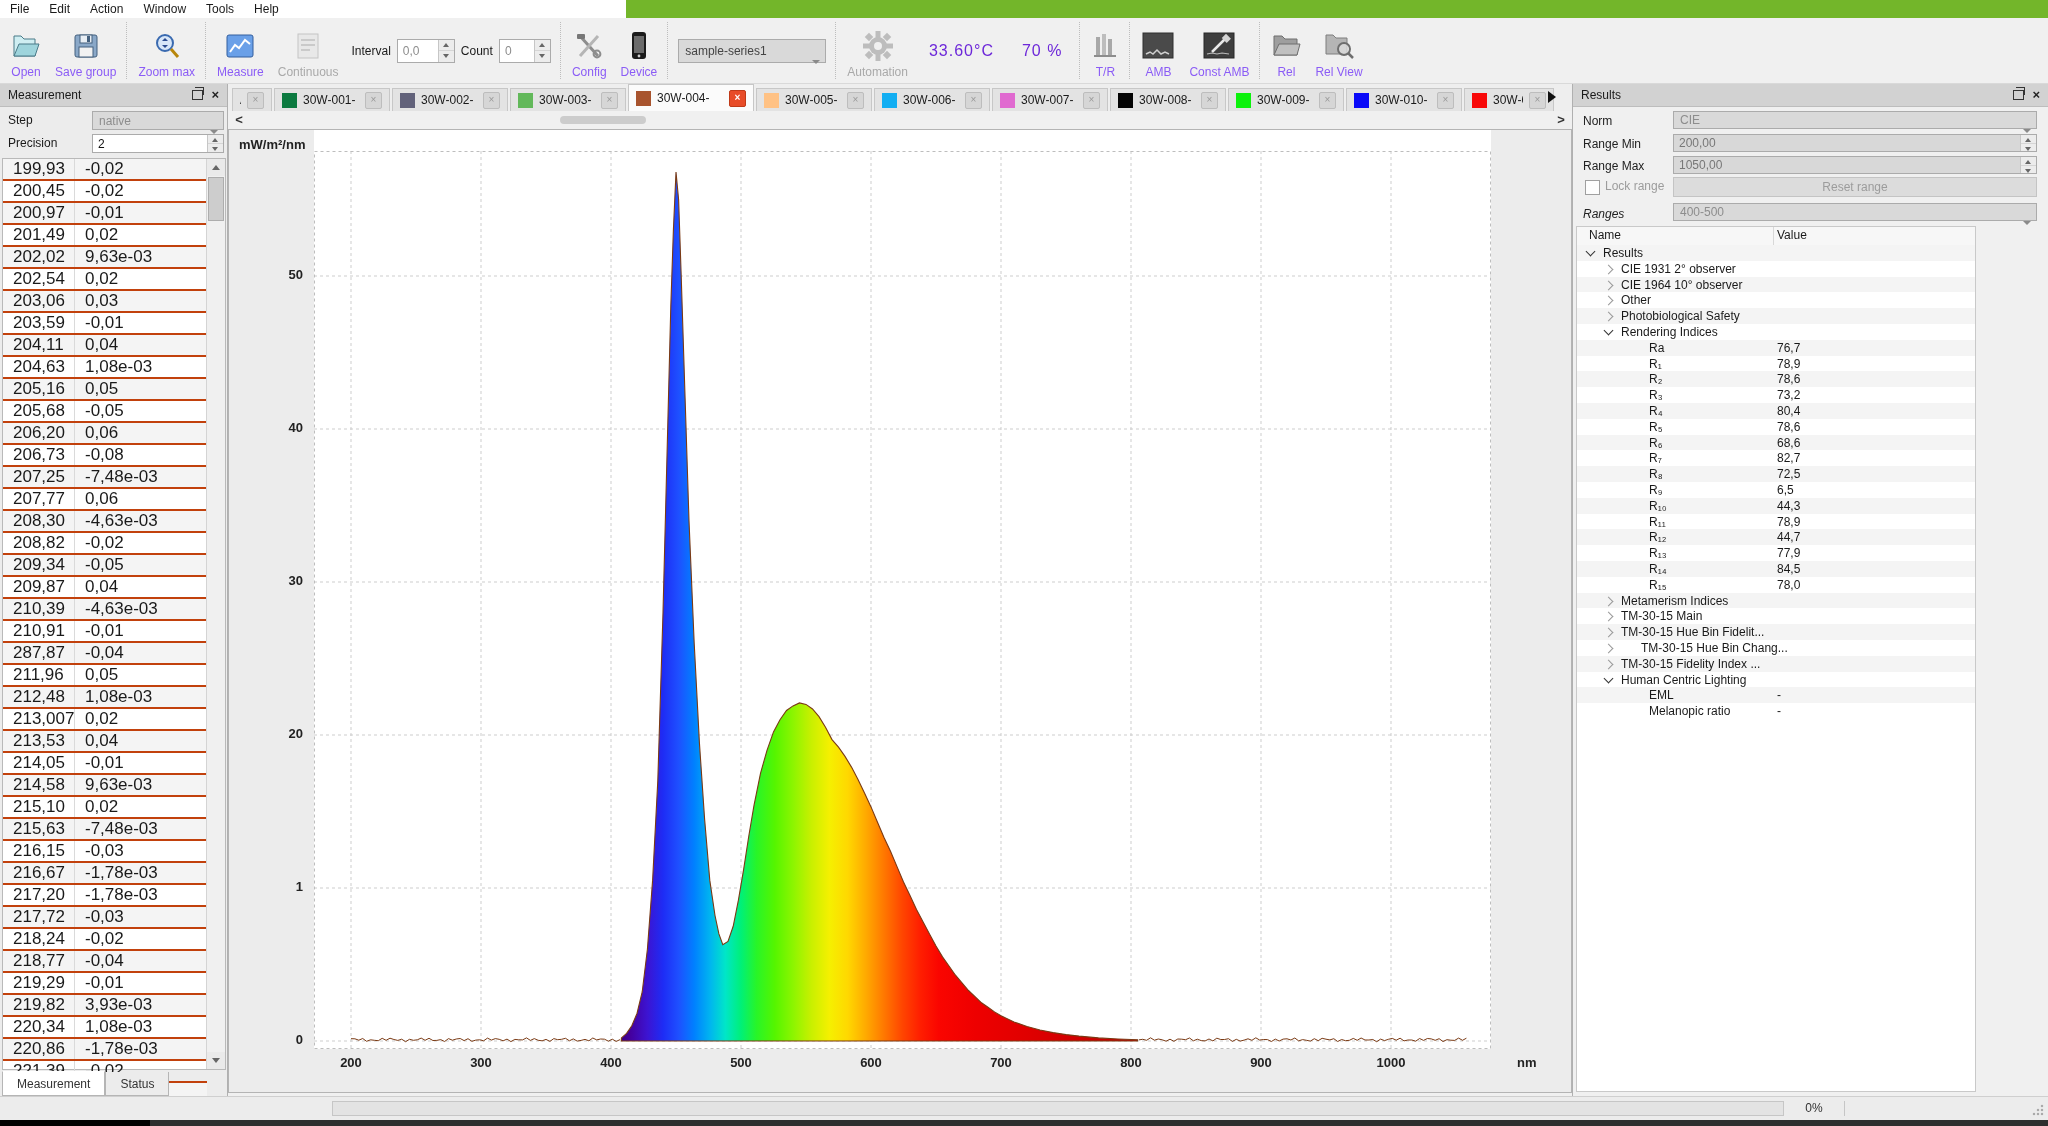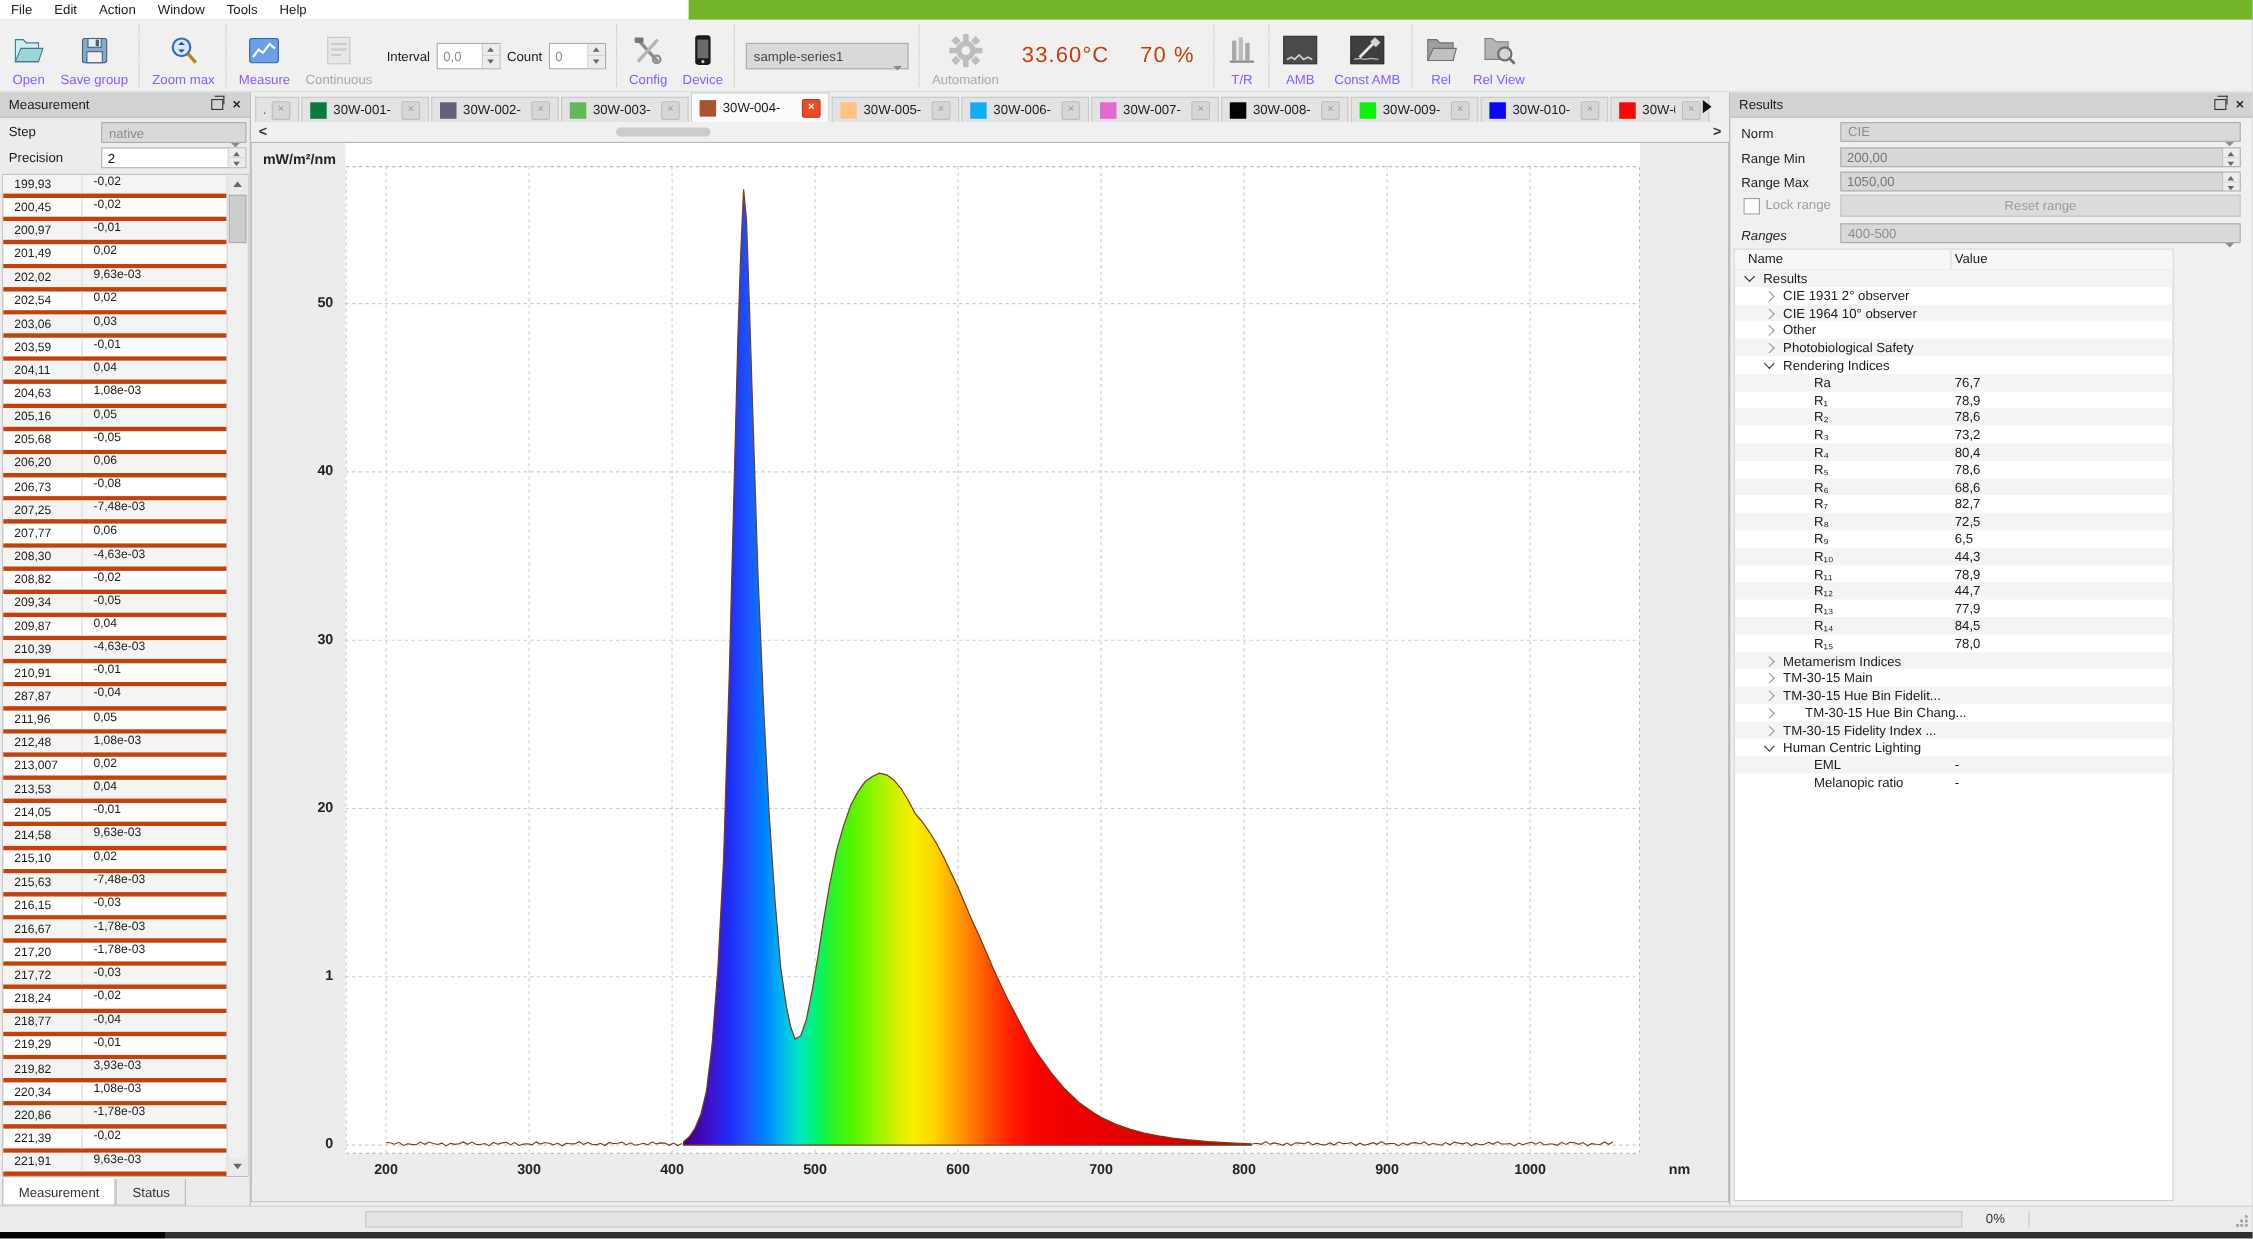--- a/index.html
+++ b/index.html
@@ -22,21 +22,21 @@
   .spinbox .val{padding-left:5px;color:#8d8d8d;flex:1;}
   .spin{position:absolute;right:0;top:0;bottom:0;width:15px;display:flex;flex-direction:column;border-left:1px solid #c6c6c6;}
   .spin i{flex:1;background:#ececec;border-bottom:1px solid #d5d5d5;position:relative;}
   .spin i:last-child{border-bottom:none;}
   .spin i:first-child:after{content:"";position:absolute;left:4px;top:3px;border-left:3px solid transparent;border-right:3px solid transparent;border-bottom:4px solid #666;}
   .spin i:last-child:after{content:"";position:absolute;left:4px;top:3px;border-left:3px solid transparent;border-right:3px solid transparent;border-top:4px solid #666;}
   .combo{position:relative;height:22px;background:#d9d9d9;border:1px solid #ababab;display:flex;align-items:center;}
   .combo .val{padding-left:6px;color:#444;flex:1;white-space:nowrap;}
   .combo .arr{width:16px;position:relative;}
   .combo .arr:after{content:"";position:absolute;right:5px;top:9px;border-left:4px solid transparent;border-right:4px solid transparent;border-top:4px solid #8a8a8a;}
-  .bignum{font-size:20px;color:#c2410c;letter-spacing:1px;align-self:center;padding:0 14px;white-space:nowrap;text-align:center;}
+  .bignum{font-size:16px;color:#6d28d9;letter-spacing:1px;align-self:center;padding:0 14px;white-space:nowrap;text-align:center;}
   
   .tabstrip{position:absolute;left:228px;top:84px;width:1344px;height:27px;background:#eeeeee;display:flex;align-items:flex-end;padding-left:3px;box-sizing:border-box;}
   .tab{height:23px;margin:0 1px;background:#e3e3e3;border:1px solid #c7c7c7;border-bottom:none;display:flex;align-items:center;gap:6px;padding:0 7px;box-sizing:border-box;width:116px;overflow:hidden;}
   .tab.small{width:40px;}
   .tab.active{height:27px;background:#fbfbfb;width:126px;}
   .tab.trunc{width:90px;}
   .swatch{width:15px;height:15px;flex:none;}
   .tlabel{flex:1;white-space:nowrap;overflow:hidden;}
   .tclose{flex:none;width:15px;height:15px;background:#d6d6d6;border:1px solid #bdbdbd;border-radius:2px;color:#9a9a9a;font-size:10px;line-height:13px;text-align:center;}
   .tclose.ared{background:#e84c28;border-color:#c03a18;color:#fff;font-weight:bold;}
@@ -47,21 +47,21 @@
   .float-ico{width:9px;height:8px;border:1px solid #333;position:relative;margin-right:8px;background:#d2d2d2;}
   .float-ico:before{content:"";position:absolute;left:2px;top:-4px;width:8px;height:7px;border:1px solid #333;border-bottom:none;border-left:none;}
   .x-ico{margin-right:8px;font-size:13px;font-weight:bold;color:#222;line-height:12px;}
   
   .leftpanel{position:absolute;left:0;top:84px;width:228px;height:1012px;background:#ececec;border-right:1px solid #b0b0b0;box-sizing:border-box;}
   .lrow-label{position:absolute;left:8px;height:18px;line-height:18px;}
   .lfield{position:absolute;left:92px;width:132px;height:19px;box-sizing:border-box;}
   .combo.dis .val{color:#8d8d8d;}
   .mtable{position:absolute;left:2px;top:74px;width:224px;height:912px;background:#fff;border:1px solid #b9b9b9;box-sizing:border-box;}
   .mrows{position:absolute;left:0;top:0;bottom:0;right:18px;display:flex;flex-direction:column;}
-  .mrow{flex:1;display:flex;align-items:flex-start;border-bottom:4px solid #c2410c;font-size:11px;}
+  .mrow{flex:1;display:flex;align-items:center;border-bottom:2px solid #c2410c;font-size:17px;}
   .mrow.alt{background:#f4f4f4;}
   .mc1{width:72px;padding-left:10px;border-right:1px solid #dadada;align-self:stretch;display:flex;align-items:center;box-sizing:border-box;}
   .mc2{padding-left:10px;}
   .vsb{position:absolute;right:0;top:0;bottom:0;width:18px;background:#f0f0f0;border-left:1px solid #d4d4d4;}
   .vsb .au,.vsb .ad{position:absolute;left:0;right:0;height:17px;background:#eaeaea;}
   .vsb .au{top:0;} .vsb .ad{bottom:0;}
   .vsb .au:after{content:"";position:absolute;left:5px;top:6px;border-left:4px solid transparent;border-right:4px solid transparent;border-bottom:5px solid #666;}
   .vsb .ad:after{content:"";position:absolute;left:5px;top:6px;border-left:4px solid transparent;border-right:4px solid transparent;border-top:5px solid #666;}
   .vsb .thumb{position:absolute;left:1px;right:1px;top:18px;height:42px;background:#cdcdcd;border:1px solid #adadad;}
   .btabs{position:absolute;left:0;bottom:0;height:24px;display:flex;align-items:stretch;padding-left:2px;}

